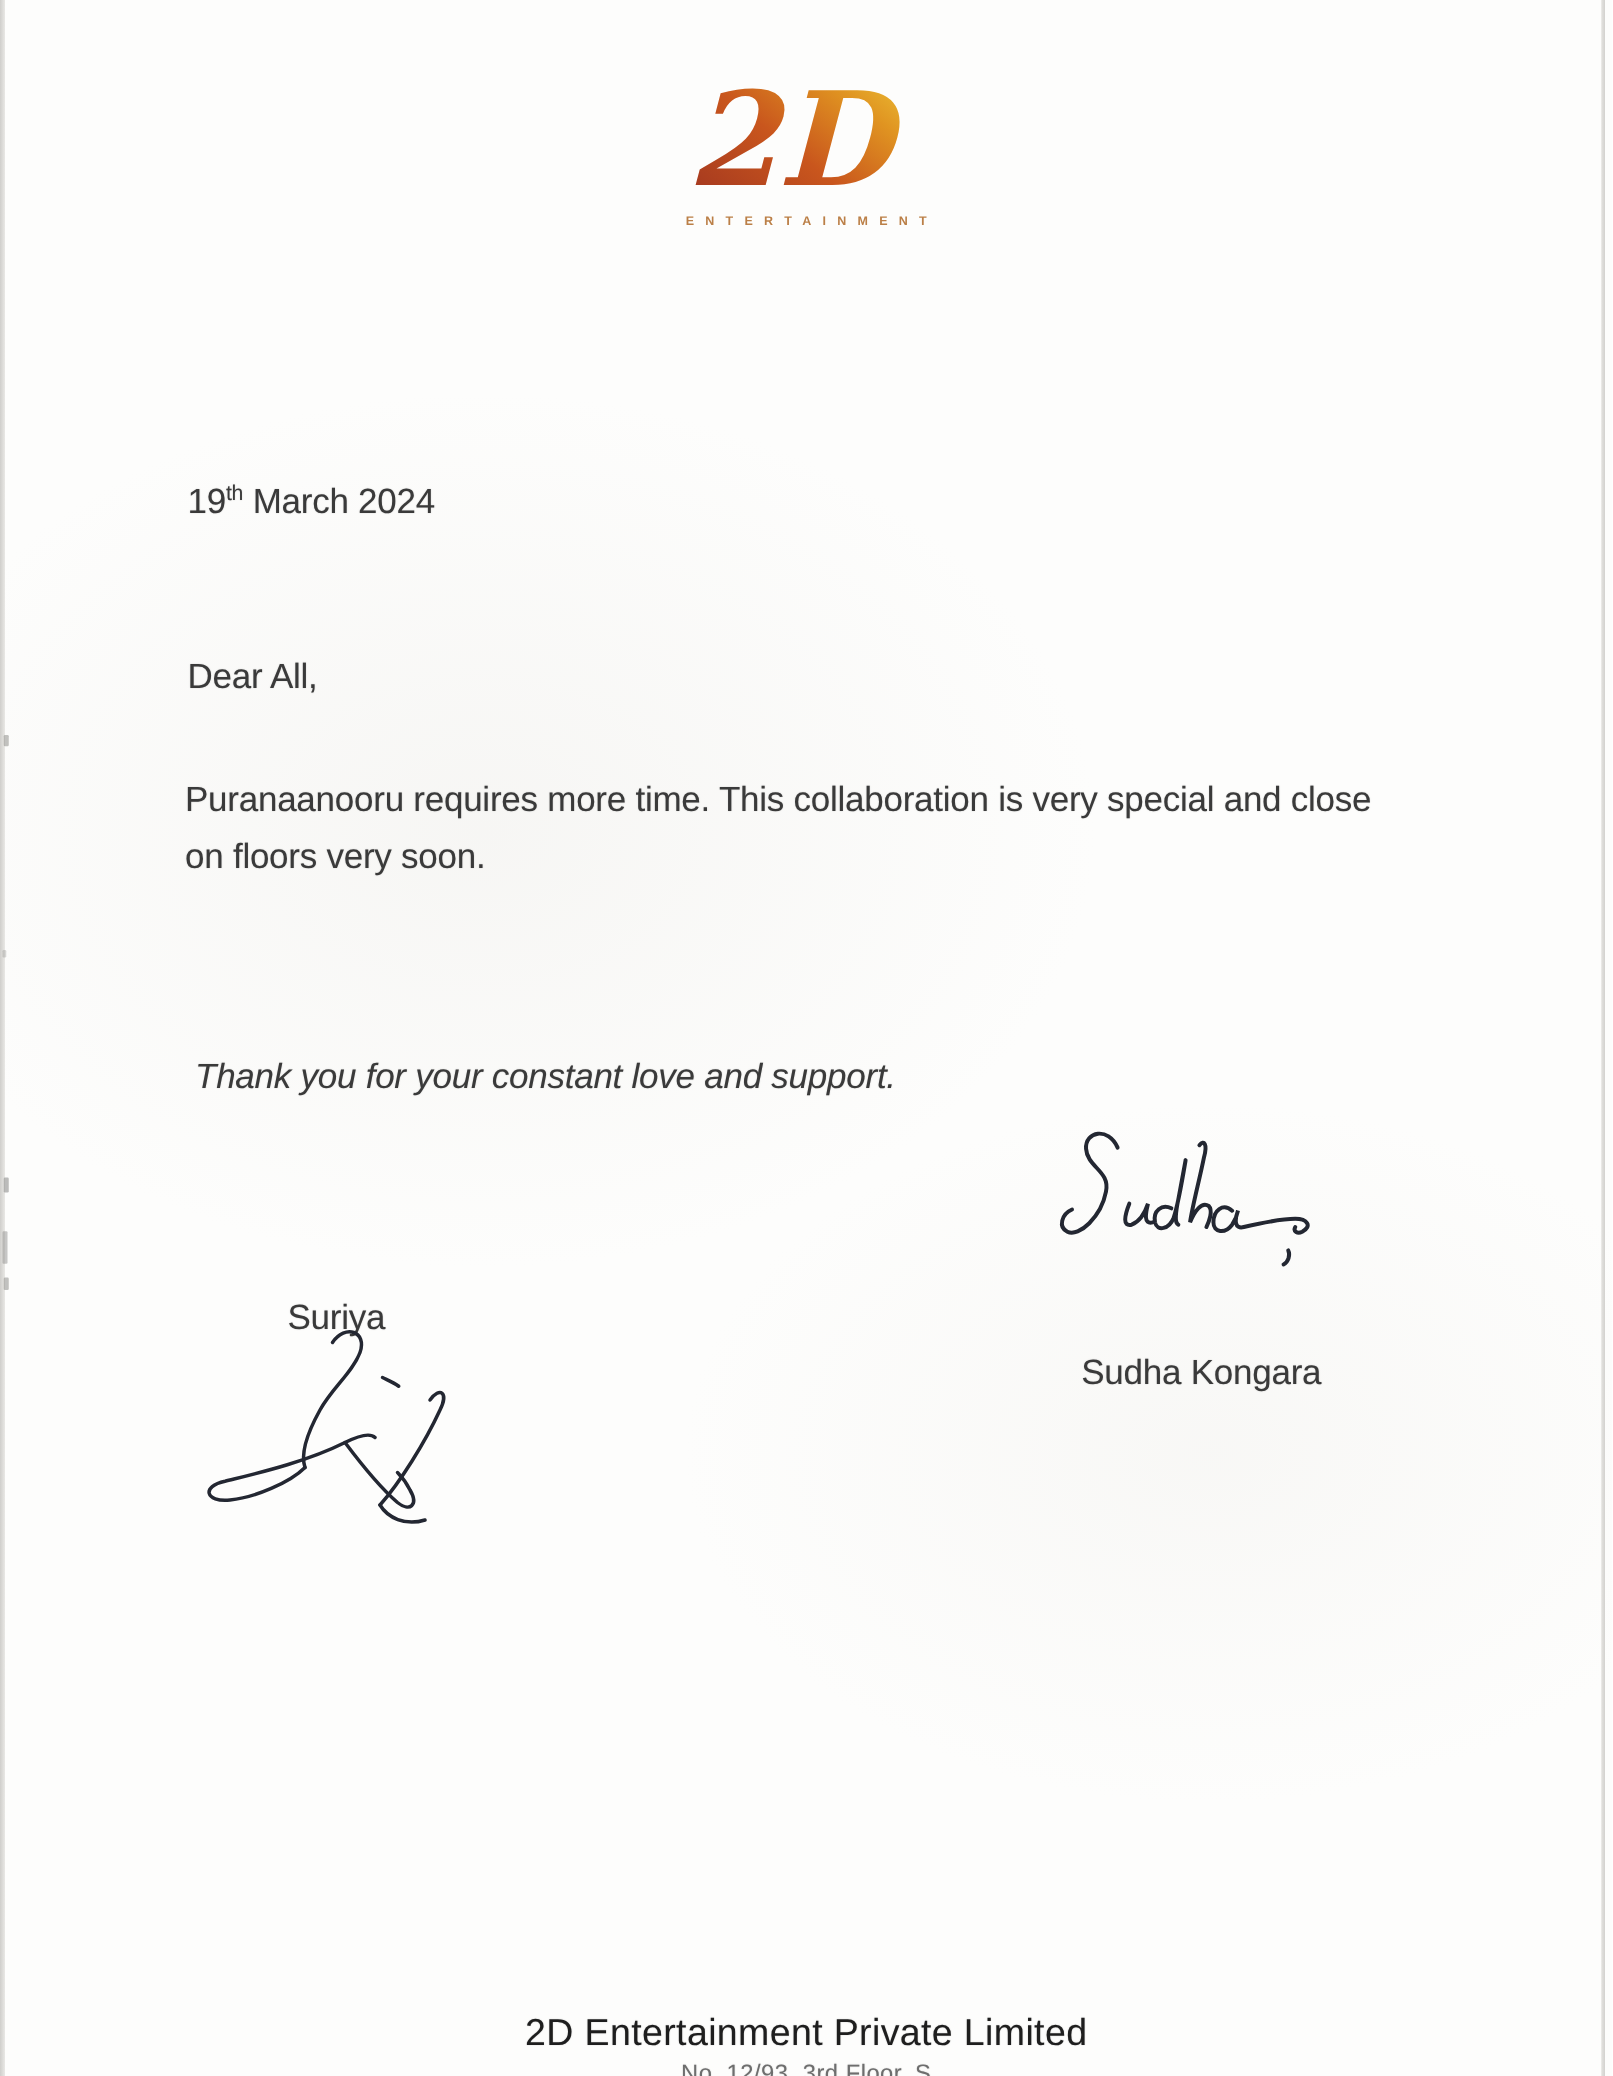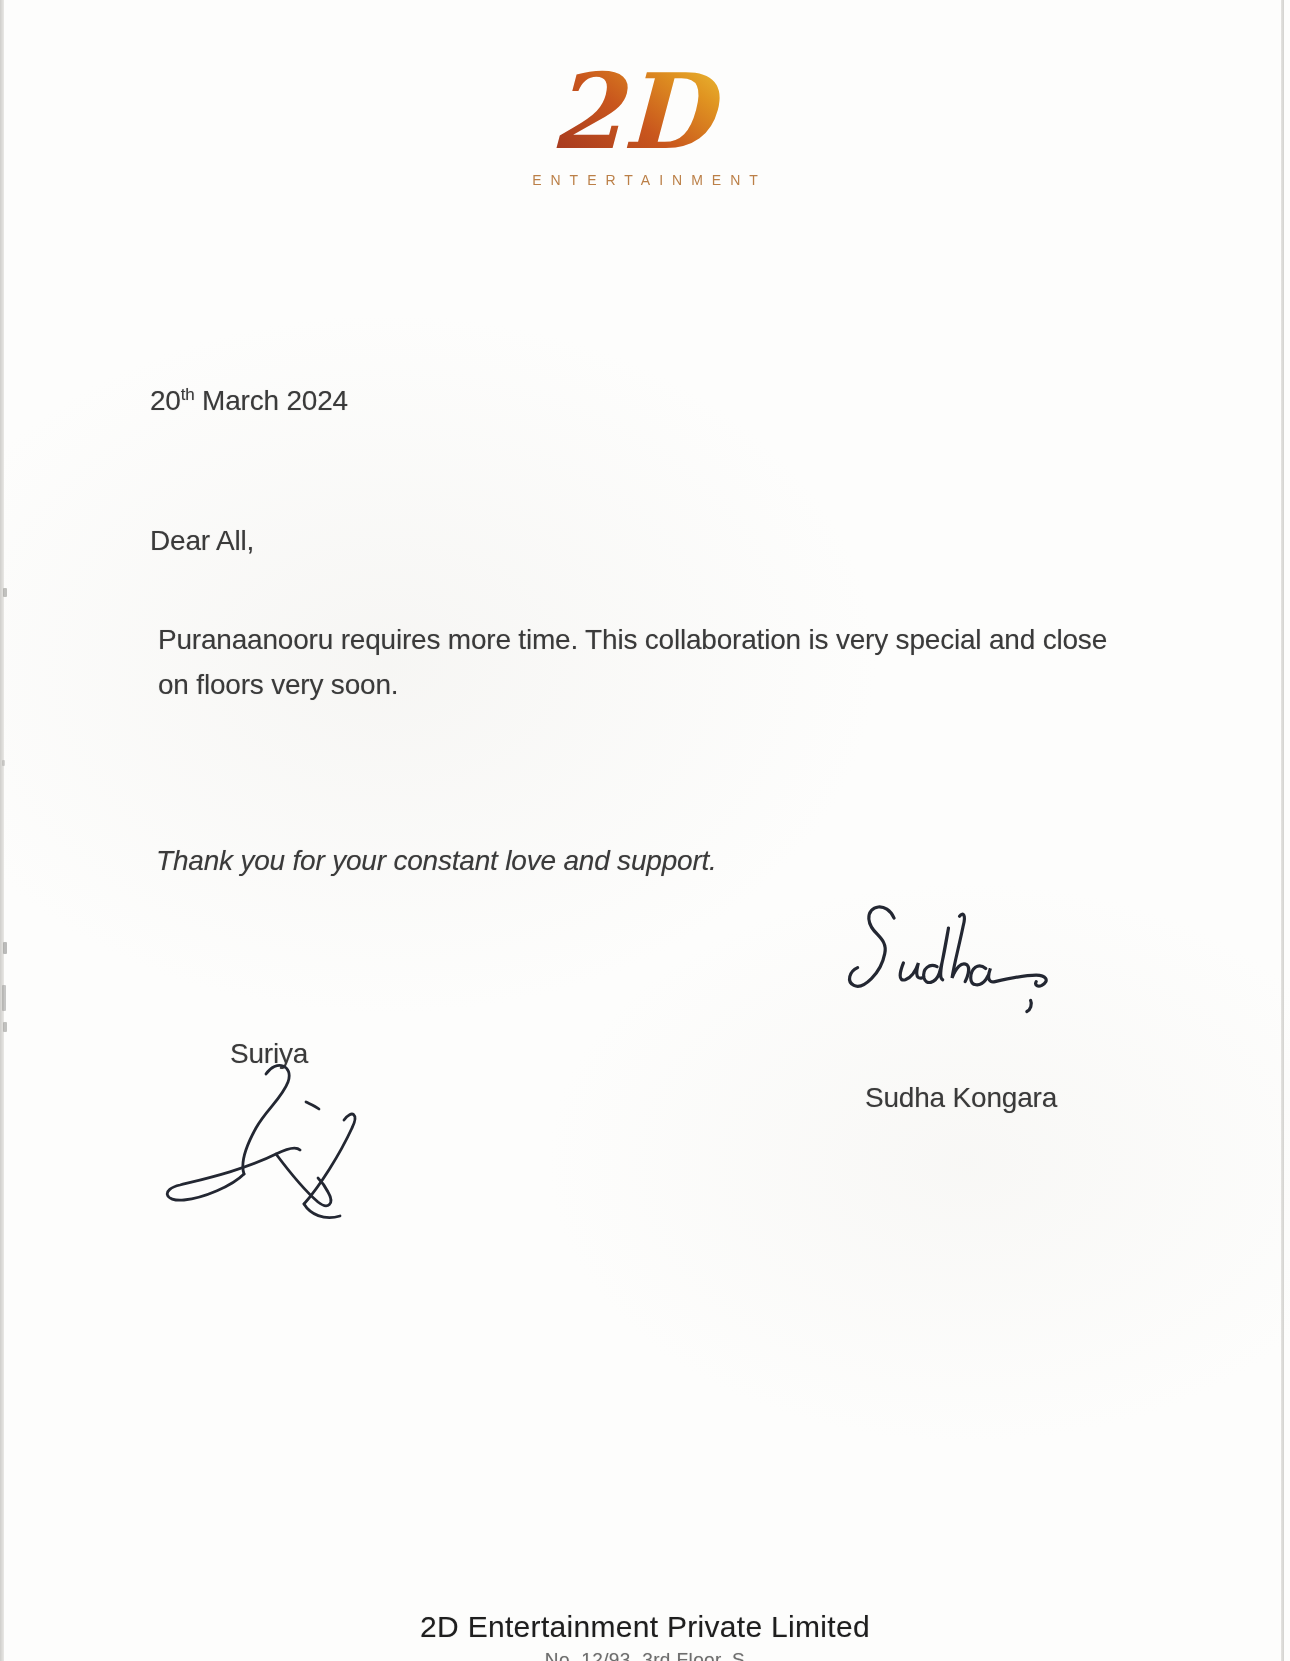--- a/index.html
+++ b/index.html
@@ -37,41 +37,41 @@
   
   .logo-wrap {
     position: absolute; left: 0; top: 52px; width: 100%;
     display: flex; flex-direction: column; align-items: center;
   }
   .logo-2d {
     width: 210px; height: 118px; display: block;
   }
   .logo-sub {
     margin-top: 2px;
-    font-size: 14px;
-    font-weight: 400;
+    font-size: 10px;
+    font-weight: 700;
     letter-spacing: 9px;
     color: #b06a28;
     text-indent: 9px;
     opacity: .85;
   }
 
   
   .txt {
     position: absolute;
     font-size: 28px;
     color: #3a3a3a;
     letter-spacing: -0.2px;
     text-shadow: 0 0 1px rgba(70,70,70,0.35);
     white-space: nowrap;
   }
   .date { left: 150px; top: 385px; }
   .date sup { font-size: 17px; vertical-align: super; line-height: 0; }
   .salutation { left: 150px; top: 525px; text-align: center; }
-  .body-para { left: 158px; top: 617px; line-height: 45px; }
+  .body-para { left: 148px; top: 617px; line-height: 45px; }
   .thanks { left: 156px; top: 845px; font-style: italic; }
 
   .sig-name-left  { left: 230px; top: 1038px; }
   .sig-name-right { left: 865px; top: 1082px; }
 
   .sig-svg { position: absolute; }
   .sig-sudha  { left: 838px; top: 888px; width: 215px; height: 148px; }
   .sig-suriya { left: 148px; top: 1058px; width: 262px; height: 168px; }
 
   
@@ -121,21 +121,21 @@
           <stop offset="0.75" stop-color="#e09421"></stop>
           <stop offset="1" stop-color="#eecb3a"></stop>
         </linearGradient>
       </defs>
       <text x="105" y="96" text-anchor="middle" font-family="DejaVu Serif, serif" font-style="italic" font-weight="bold" font-size="104" fill="url(#lg2d)" transform="skewX(-4)">2D</text>
     </svg>
     <div class="logo-sub">ENTERTAINMENT</div>
   </div>
 
   <div class="txt date">
-    <span>20</span><sup>th</sup><span> March 2024</span>
+    <span>19</span><sup>th</sup><span> March 2024</span>
   </div>
 
   <div class="txt salutation">Dear All,</div>
 
   <div class="txt body-para">
     <div>Puranaanooru requires more time. This collaboration is very special and close</div>
     <div>on floors very soon.</div>
   </div>
 
   <div class="txt thanks">Thank you for your constant love and support.</div>

